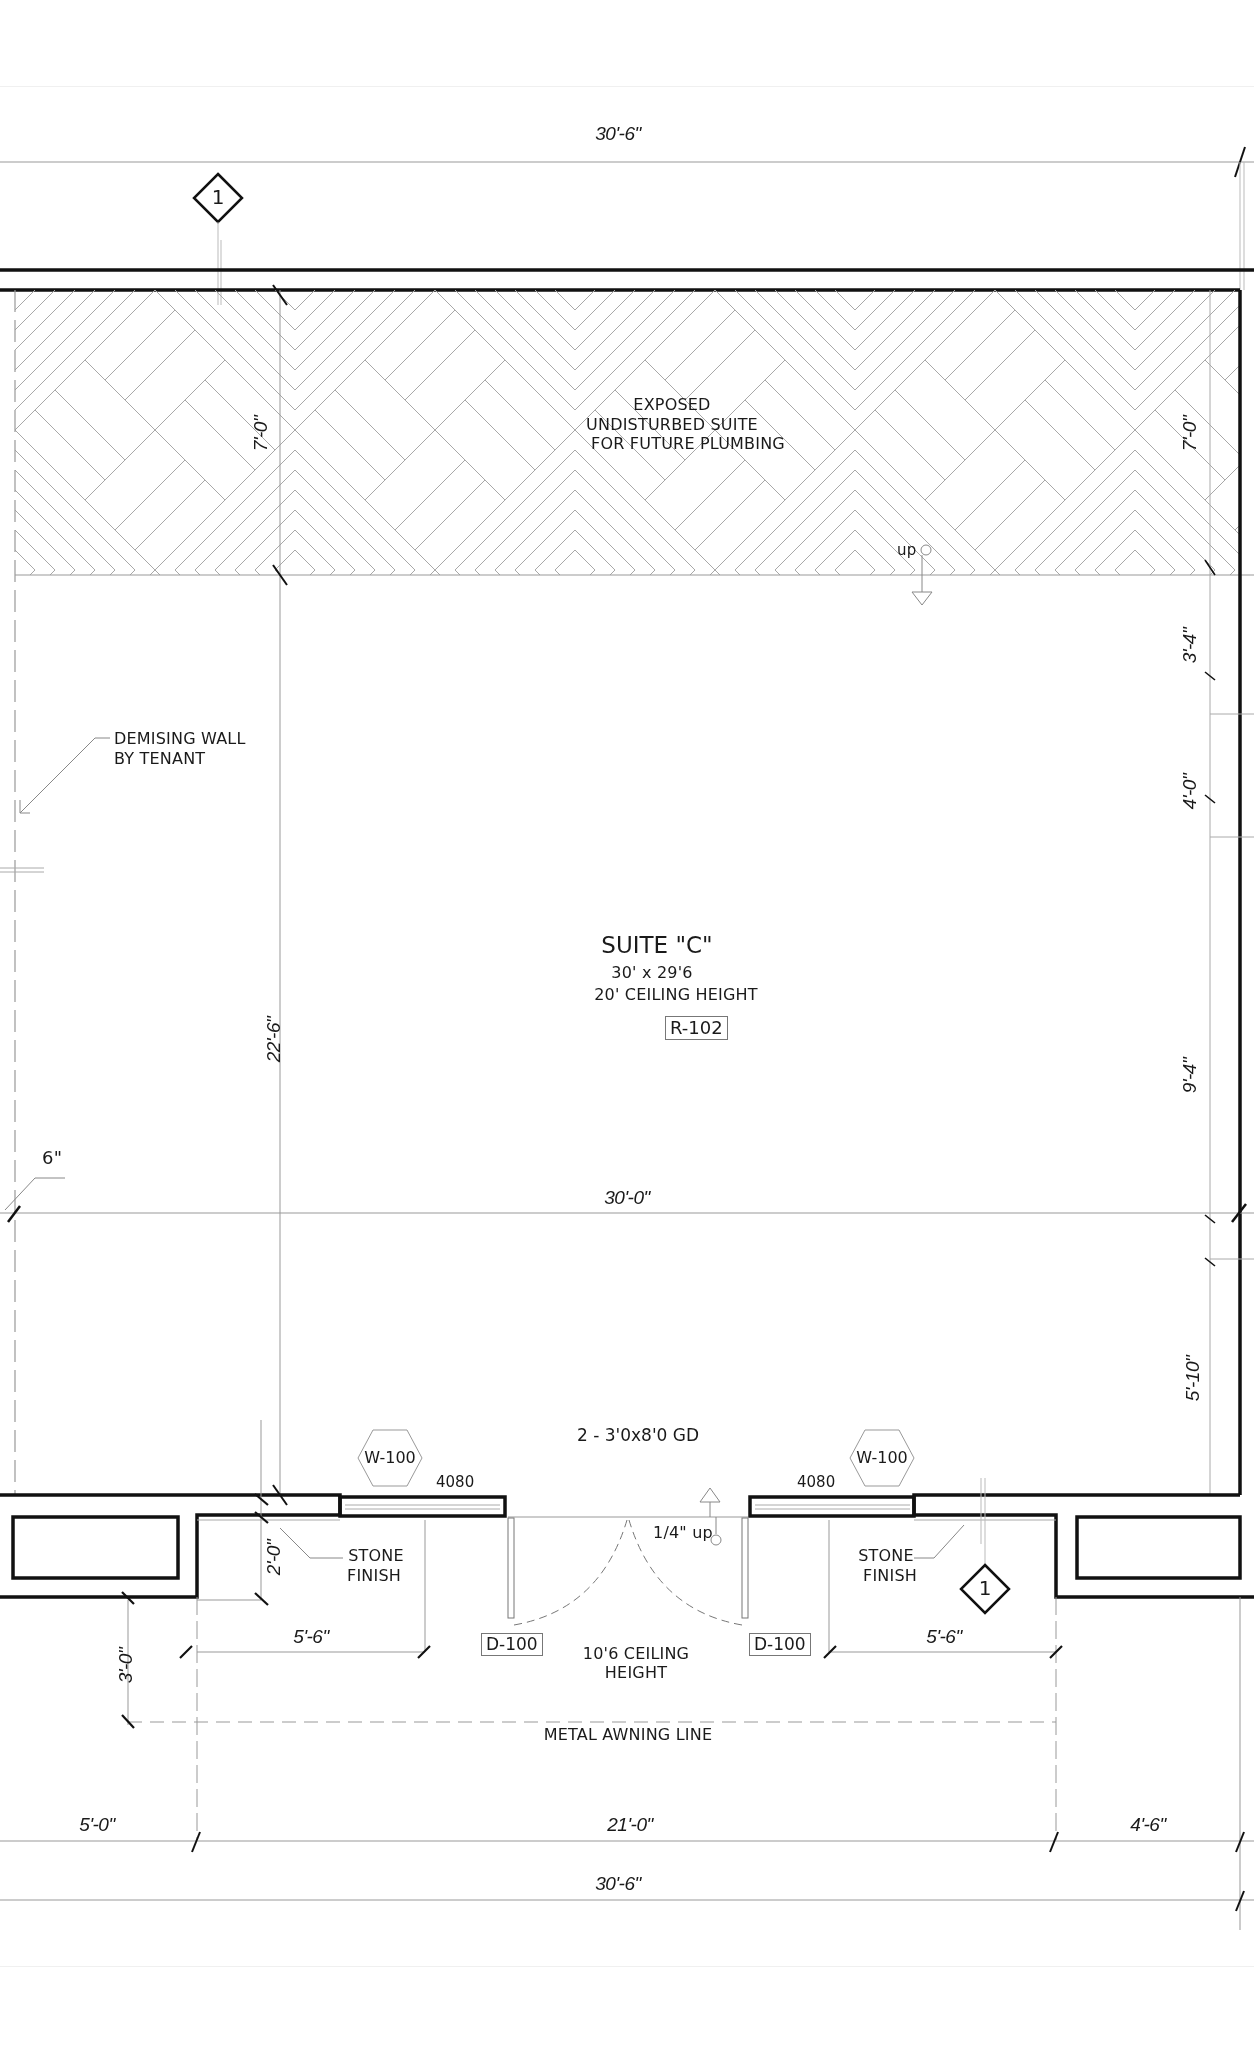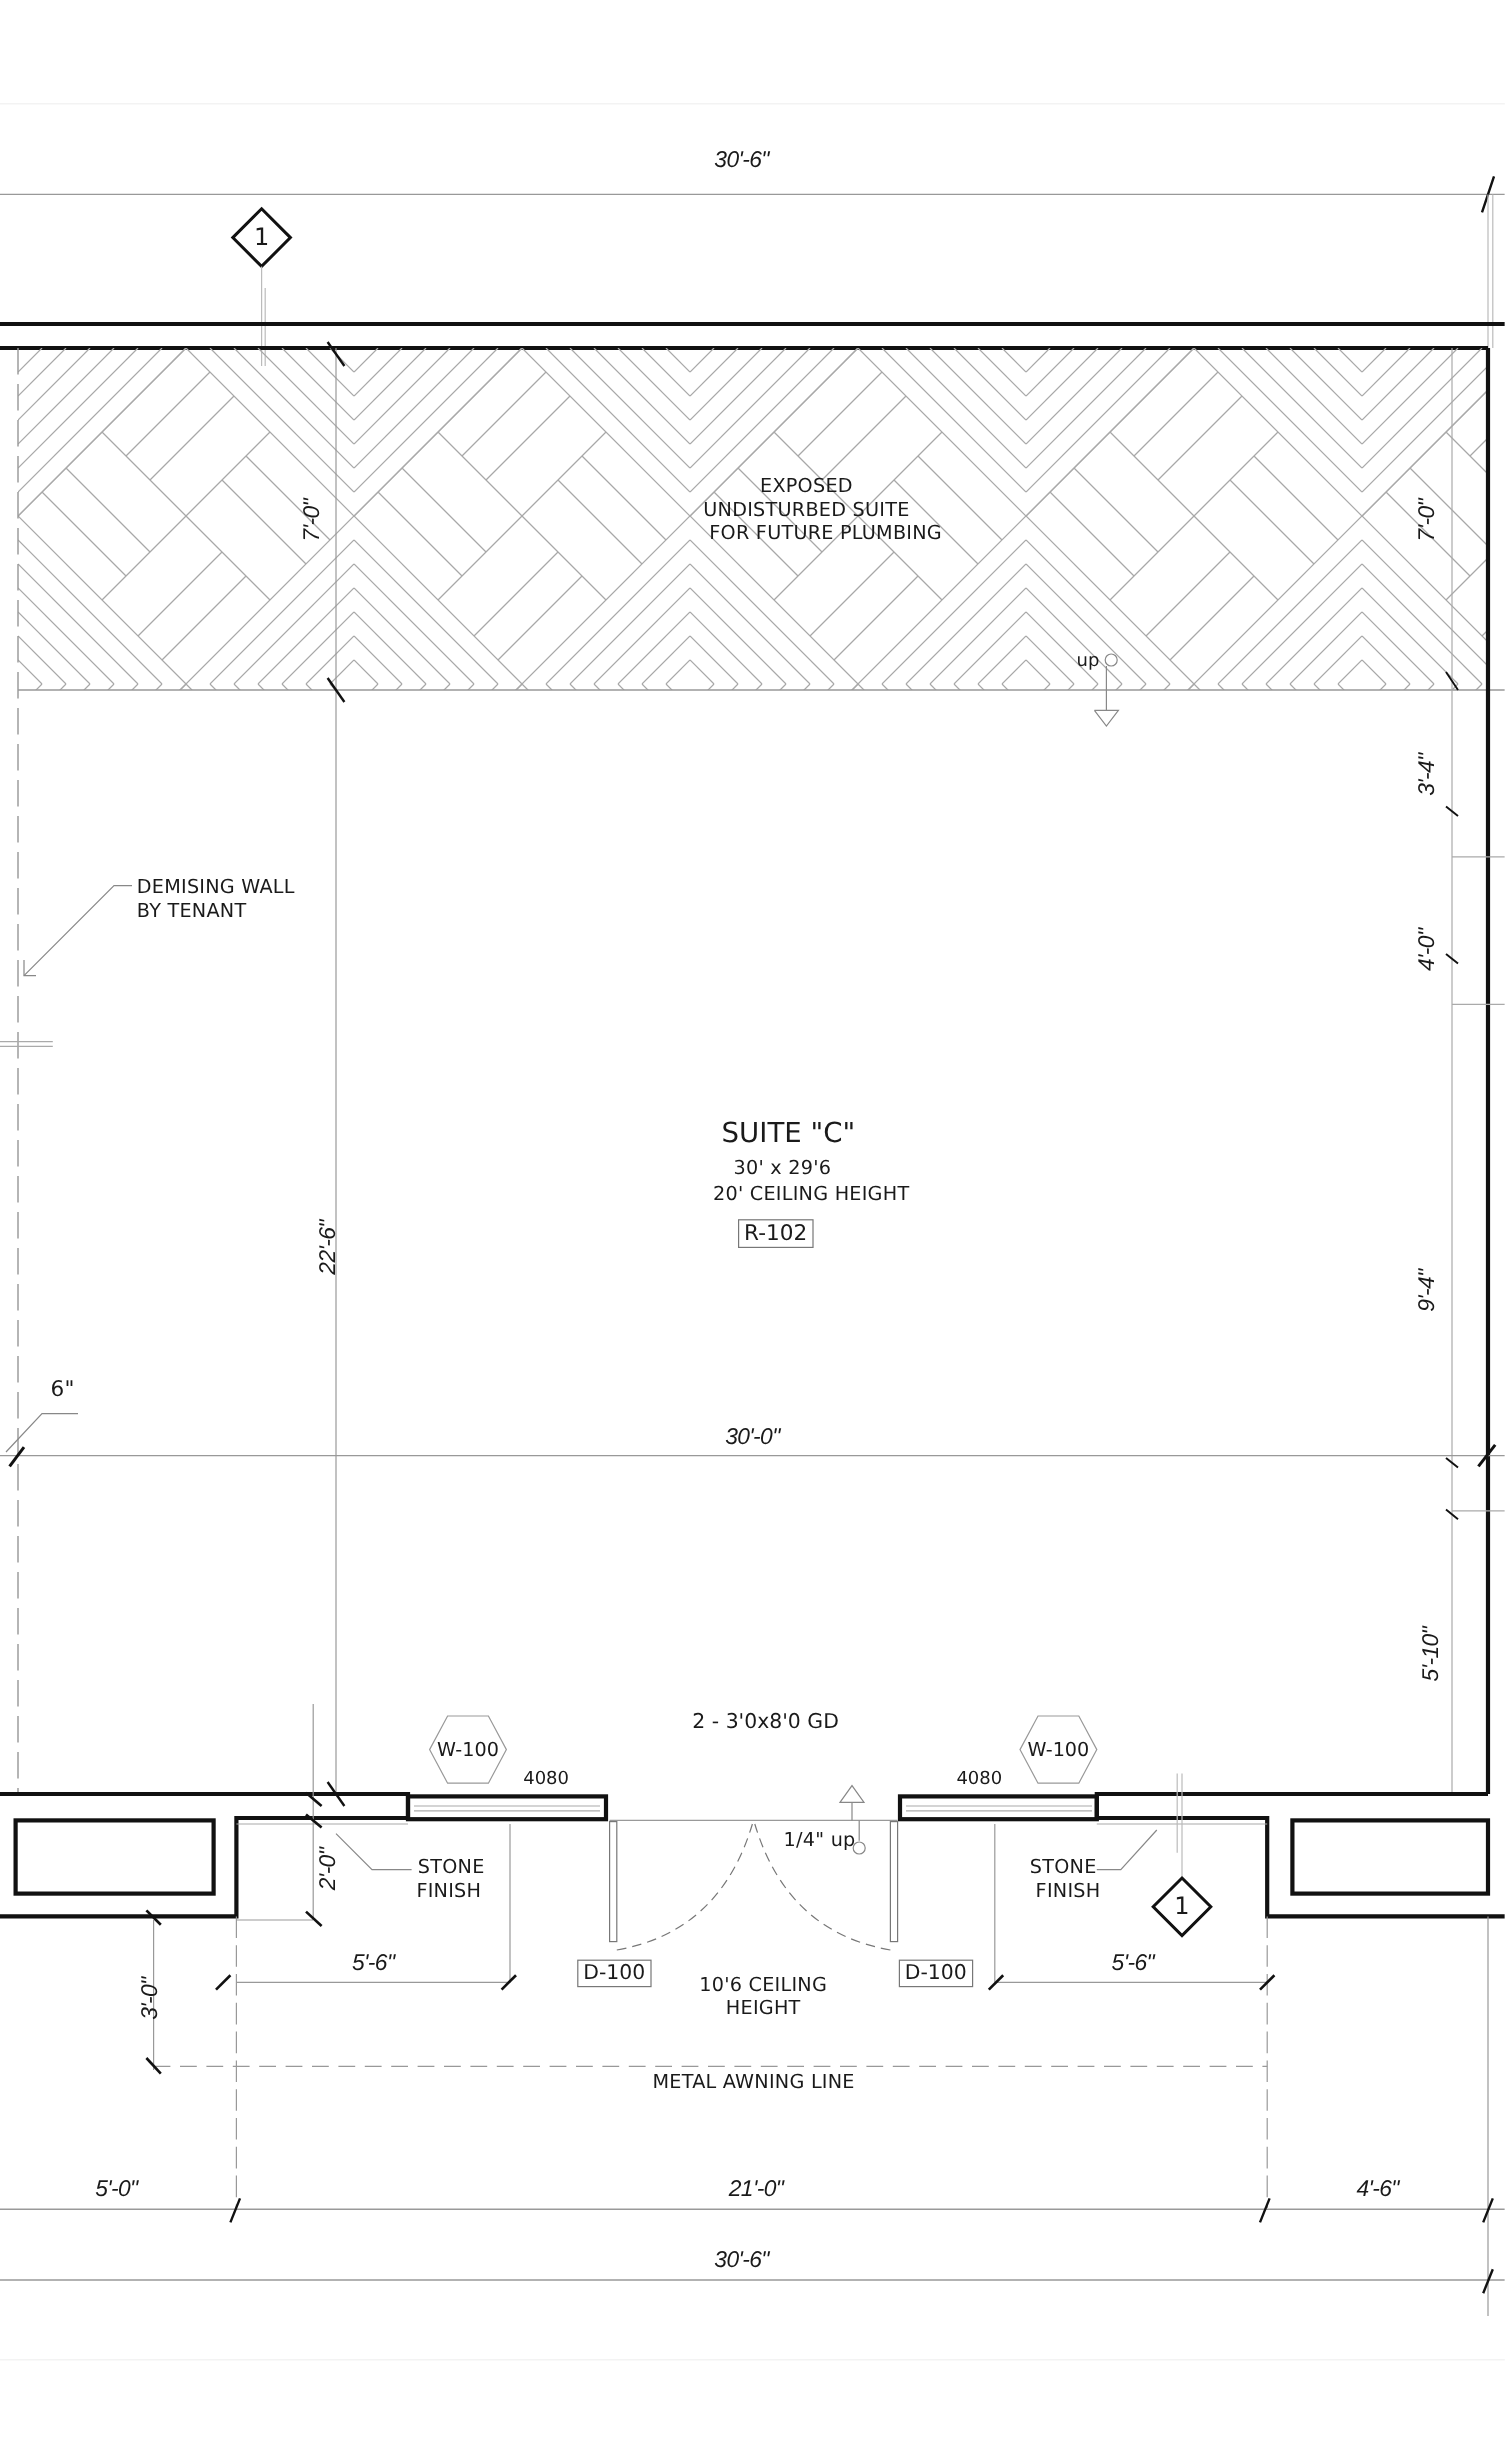--- a/index.html
+++ b/index.html
@@ -239,21 +239,21 @@
 <div class="lbl dim rot" style="left:1172px;top:782px;transform:rotate(-90deg);">4'-0"</div>
 <div class="lbl dim rot" style="left:1172px;top:1066px;transform:rotate(-90deg);">9'-4"</div>
 <div class="lbl dim rot" style="left:1170px;top:1369px;transform:rotate(-90deg);">5'-10"</div>
 
 <div class="lbl note" style="left:114px;top:731px;">DEMISING WALL</div>
 <div class="lbl note" style="left:114px;top:751px;text-align:right;">BY TENANT</div>
 
 <div class="lbl c" style="left:657px;top:934px;font-size:23px;">SUITE "C"</div>
 <div class="lbl note c" style="left:652px;top:965px;">30' x 29'6</div>
 <div class="lbl note c" style="left:652px;top:987px;margin-left:24px;">20' CEILING HEIGHT</div>
-<div class="tag" style="left:615px;top:1016px;">R-102</div>
+<div class="tag" style="left:665px;top:1016px;">R-102</div>
 
 <div class="lbl dim rot" style="left:251px;top:1030px;transform:rotate(-90deg);">22'-6"</div>
 <div class="lbl note" style="left:42px;top:1149px;font-size:18px;">6"</div>
 <div class="lbl dim c" style="left:627px;top:1188px;">30'-0"</div>
 
 <svg style="position:absolute;left:356px;top:1428px;" width="68" height="60">
   <polygon points="17,2 51,2 66,30 51,58 17,58 2,30" fill="#fff" stroke="#999" stroke-width="1"></polygon>
 </svg>
 <div class="lbl c" style="left:390px;top:1450px;font-size:16px;">W-100</div>
 <div class="lbl" style="left:436px;top:1475px;font-size:15px;">4080</div>

